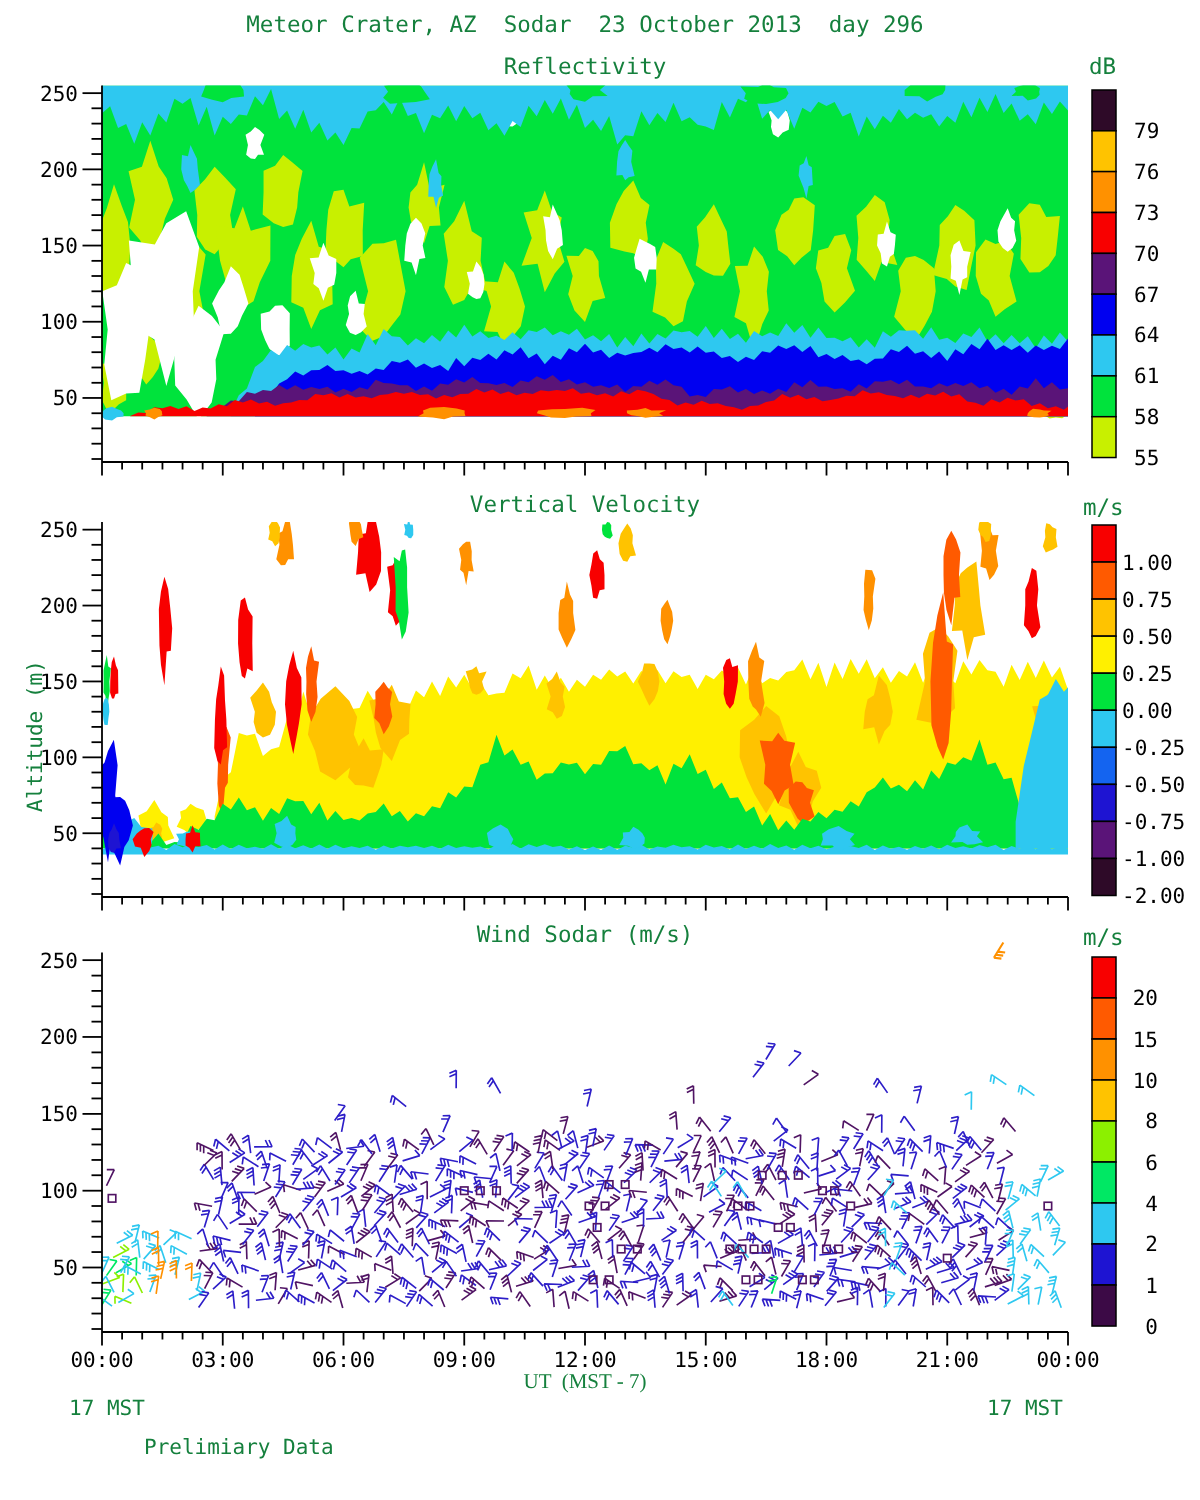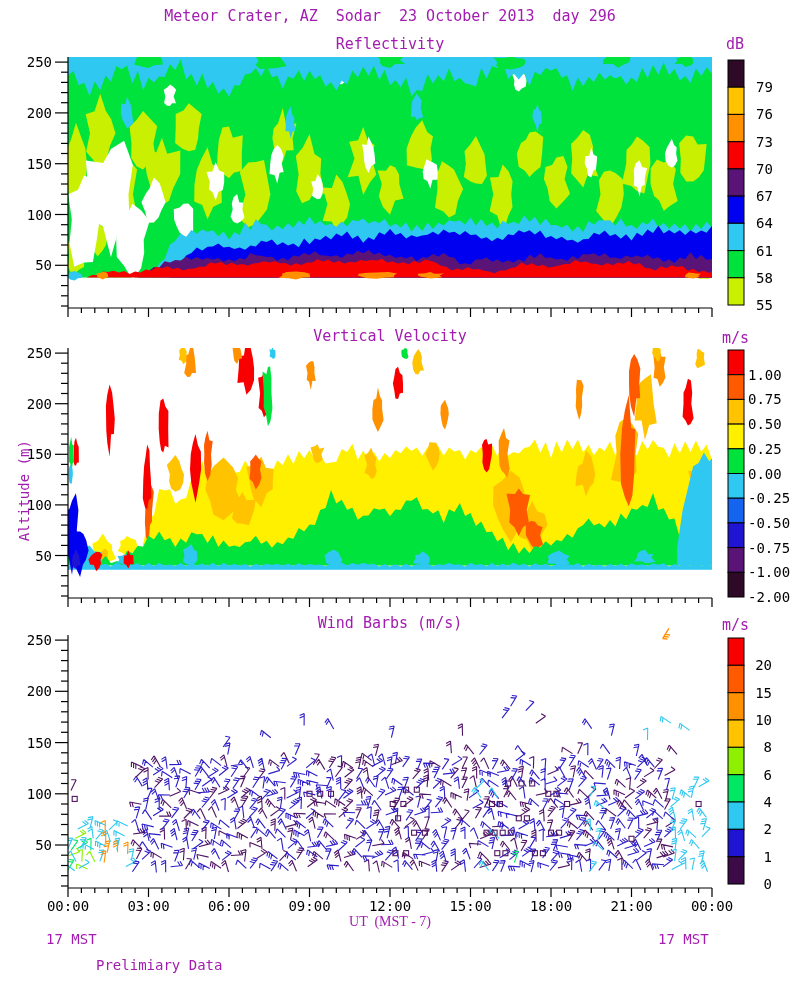--- a/index.html
+++ b/index.html
@@ -1,32 +1,32 @@
 <!DOCTYPE html>
 <html><head>
 <meta charset="utf-8">
 <style>
   html,body{margin:0;padding:0;background:#fff;}
   #page{position:relative;width:800px;height:1000px;background:#fff;overflow:hidden;
-        font-family:"DejaVu Sans Mono",monospace;color:#a21caf;}
+        font-family:"DejaVu Sans Mono",monospace;color:#15803d;}
   .lbl{position:absolute;white-space:pre;font-size:14px;line-height:1.1;text-align:right;}
   .title{font-size:15px;}
   .center{left:68px;width:644px;text-align:center;}
   #alt-label{left:-40px;top:483px;width:130px;text-align:center;transform:rotate(-90deg);}
   svg text{font-family:"DejaVu Sans Mono",monospace;font-size:14px;fill:#000;}
 </style>
 </head>
 <body>
 
 <div id="page">
   <div class="lbl title" id="main-title" style="left:0;width:780px;top:8px;text-align:center;">Meteor Crater, AZ  Sodar  23 October 2013  day 296</div>
 
   <div class="lbl title center" style="top:328px;">Vertical Velocity</div>
   <div class="lbl title center" style="top:36px;">Reflectivity</div>
-  <div class="lbl title center" style="top:615px;">Wind Barbs (m/s)</div>
+  <div class="lbl title center" style="top:615px;">Wind Sodar (m/s)</div>
 
   <div class="lbl title" style="left:726px;top:36px;">dB</div>
   <div class="lbl title" style="left:722px;top:330px;">m/s</div>
   <div class="lbl title" style="left:722px;top:617px;">m/s</div>
 
   <div class="lbl" id="alt-label">Altitude (m)</div>
   <div class="lbl center" style="top:914px;font-family:Liberation Serif, serif;">UT  (MST - 7)</div>
 
   <div class="lbl" style="left:46px;top:932px;">17 MST</div>
   <div class="lbl" style="left:658px;top:932px;">17 MST</div>

